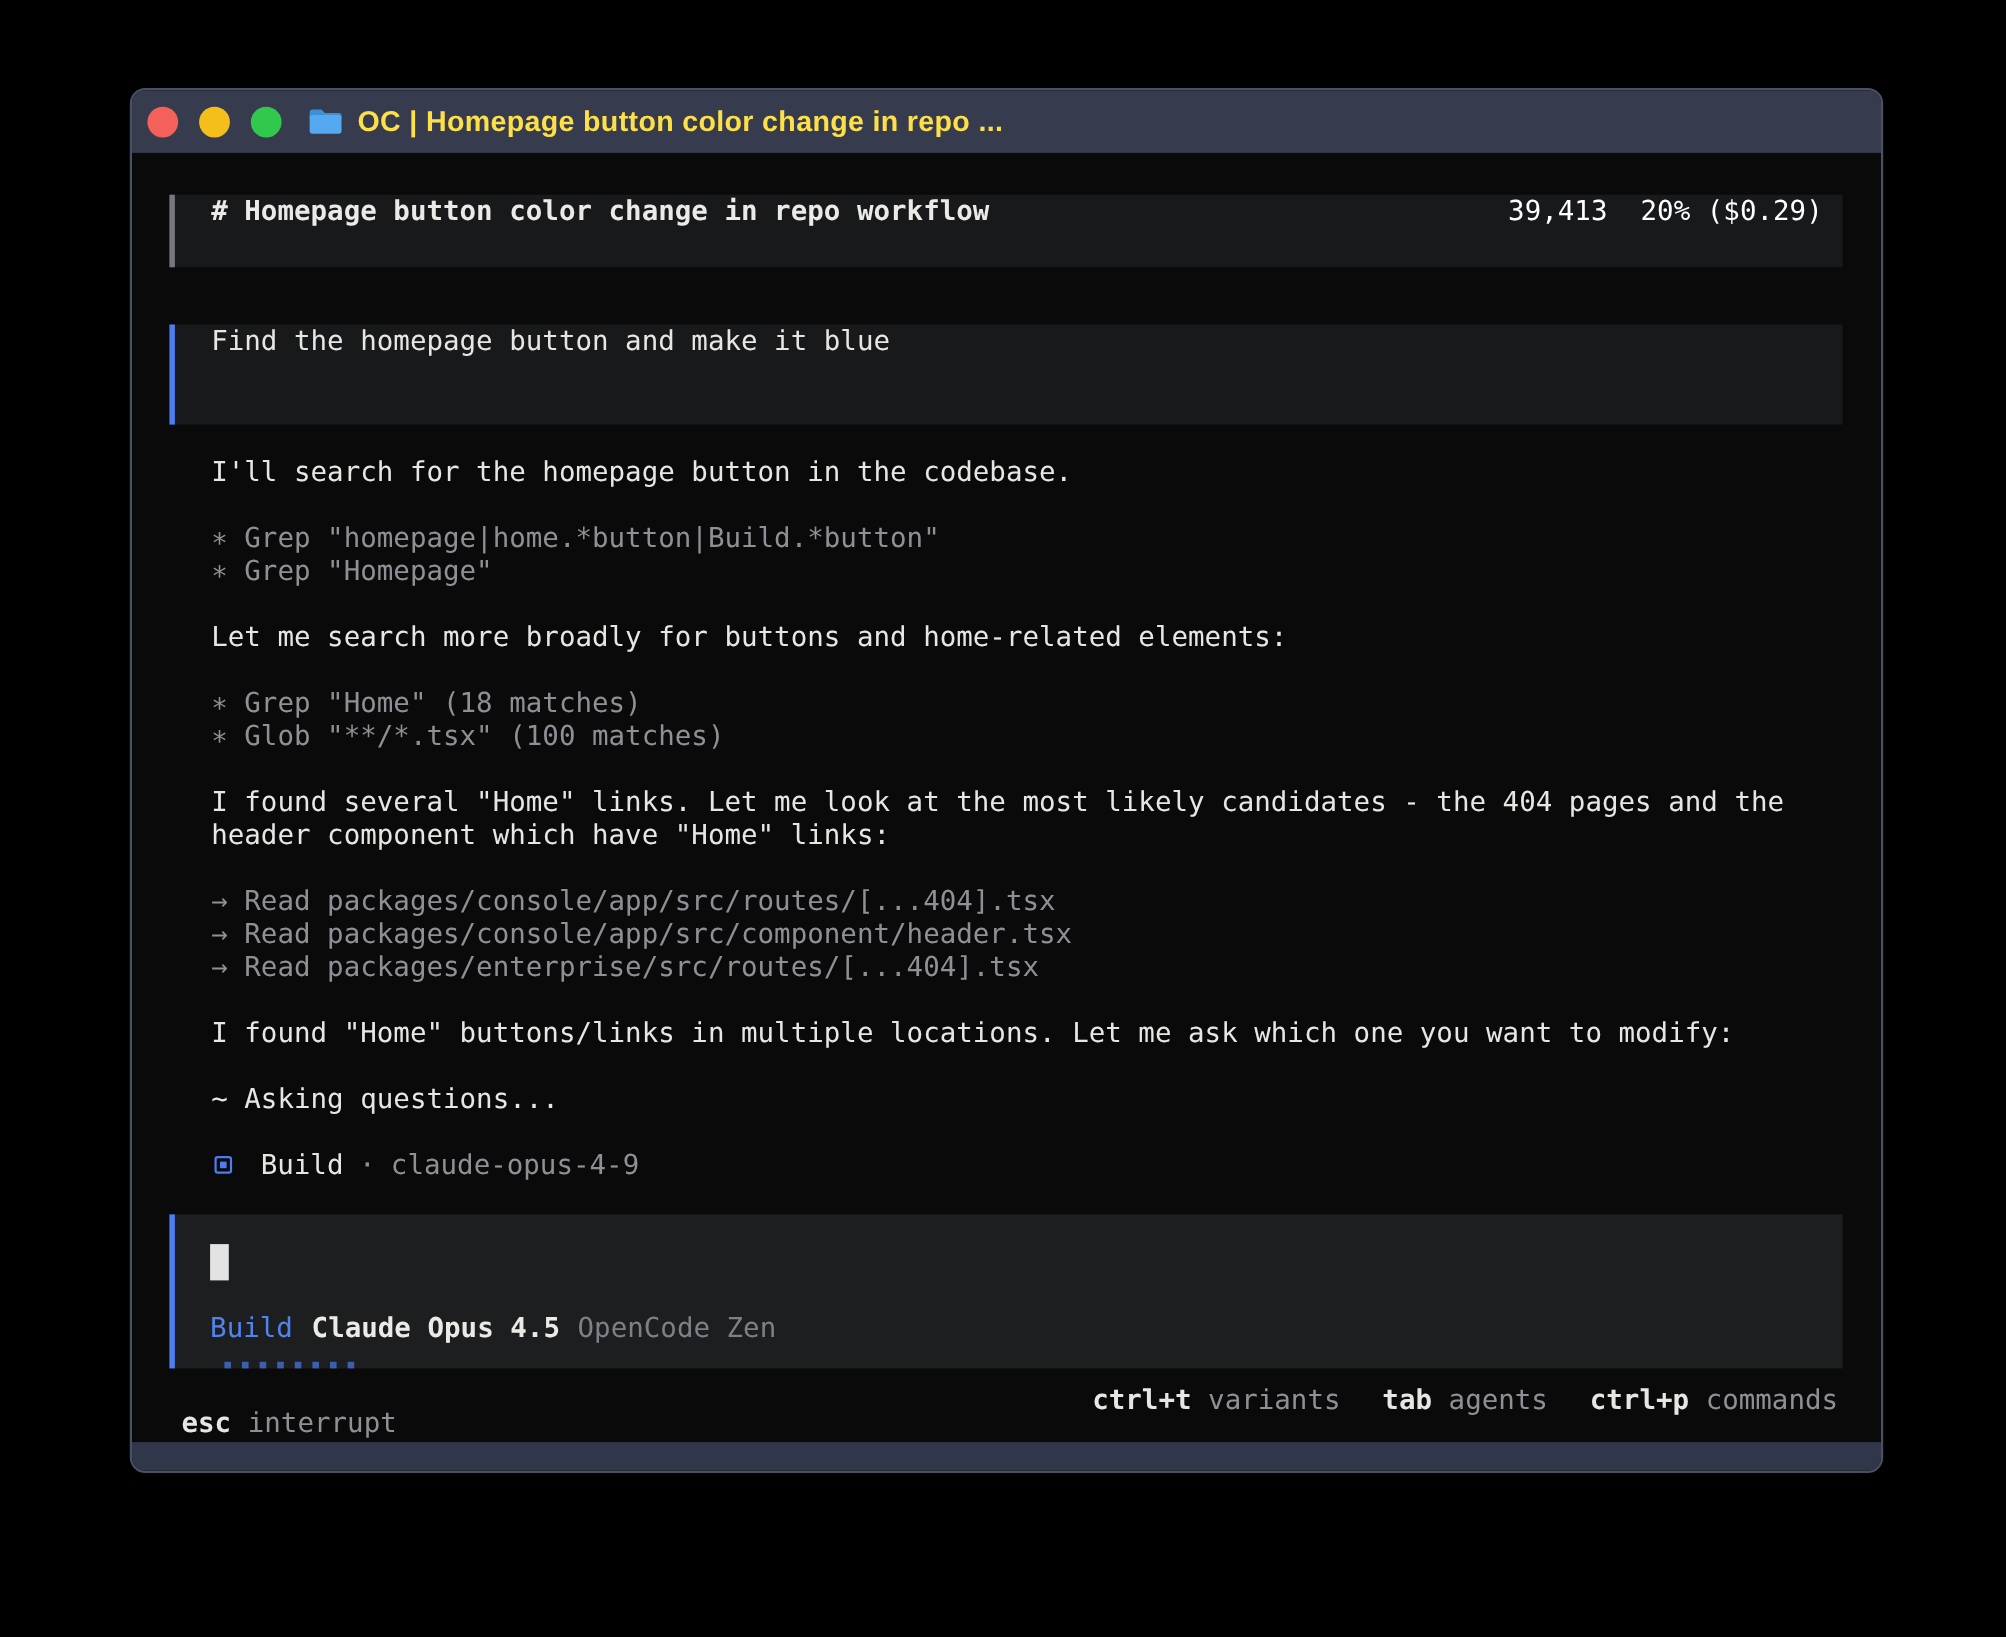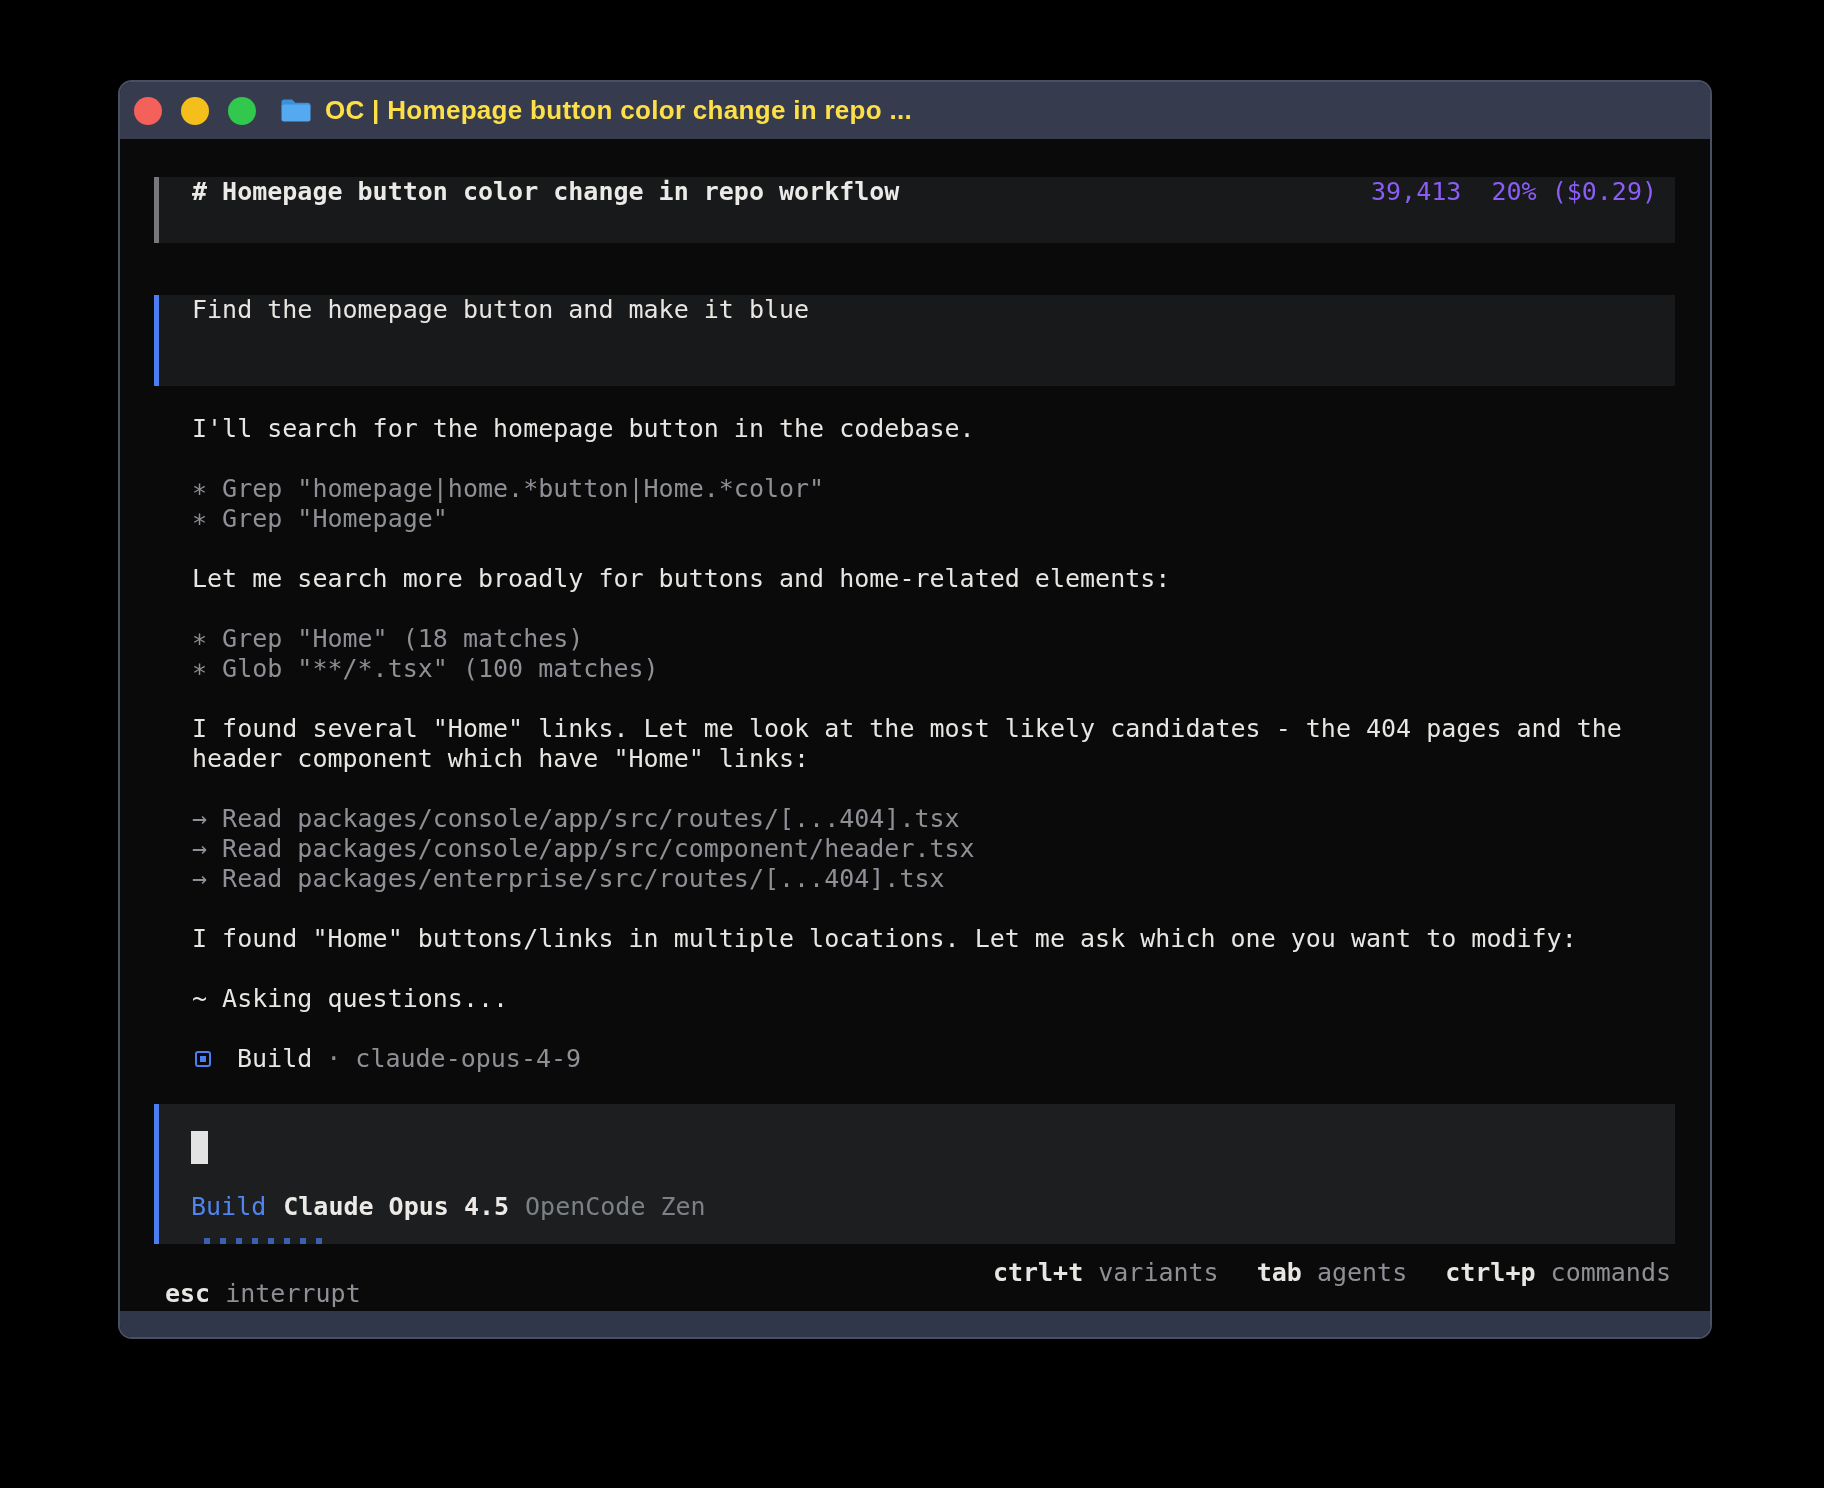--- a/index.html
+++ b/index.html
@@ -35,21 +35,21 @@
     display:flex; flex-direction:column; overflow:hidden;
   }
 
   .block-header {
     height:66px; flex-shrink:0; background:#18191b;
     border-left:5px solid #76787d;
     display:flex; align-items:flex-start; justify-content:space-between;
     padding:0 18px 0 33px;
   }
   .block-header .htitle { font-weight:bold; color:#eceae7; white-space:pre; }
-  .block-header .hstats { color:#8b5cf6; white-space:pre; }
+  .block-header .hstats { color:#ffffff; white-space:pre; }
 
   .block-user {
     margin-top:52px; height:91px; flex-shrink:0; background:#18191b;
     border-left:5px solid #4d7ef0;
     display:flex; align-items:flex-start; padding-left:33px;
     color:#e8e6e3; white-space:pre;
   }
 
   .transcript { margin-top:28px; padding-left:38px; width:1490px; }
   .line { color:#e8e6e3; white-space:pre-wrap; }
@@ -119,21 +119,21 @@
       <span class="htitle"># Homepage button color change in repo workflow</span>
       <span class="hstats">39,413  20% ($0.29)</span>
     </div>
 
     <div class="block-user">
       <span>Find the homepage button and make it blue</span>
     </div>
 
     <div class="transcript">
       <div class="line">I'll search for the homepage button in the codebase.</div>
-      <div class="line dim gap">∗ Grep "homepage|home.*button|Home.*color"</div>
+      <div class="line dim gap">∗ Grep "homepage|home.*button|Build.*button"</div>
       <div class="line dim">∗ Grep "Homepage"</div>
       <div class="line gap">Let me search more broadly for buttons and home-related elements:</div>
       <div class="line dim gap">∗ Grep "Home" (18 matches)</div>
       <div class="line dim">∗ Glob "**/*.tsx" (100 matches)</div>
       <div class="line gap">I found several "Home" links. Let me look at the most likely candidates - the 404 pages and the header component which have "Home" links:</div>
       <div class="line dim gap">→ Read packages/console/app/src/routes/[...404].tsx</div>
       <div class="line dim">→ Read packages/console/app/src/component/header.tsx</div>
       <div class="line dim">→ Read packages/enterprise/src/routes/[...404].tsx</div>
       <div class="line gap">I found "Home" buttons/links in multiple locations. Let me ask which one you want to modify:</div>
       <div class="line gap">~ Asking questions...</div>

